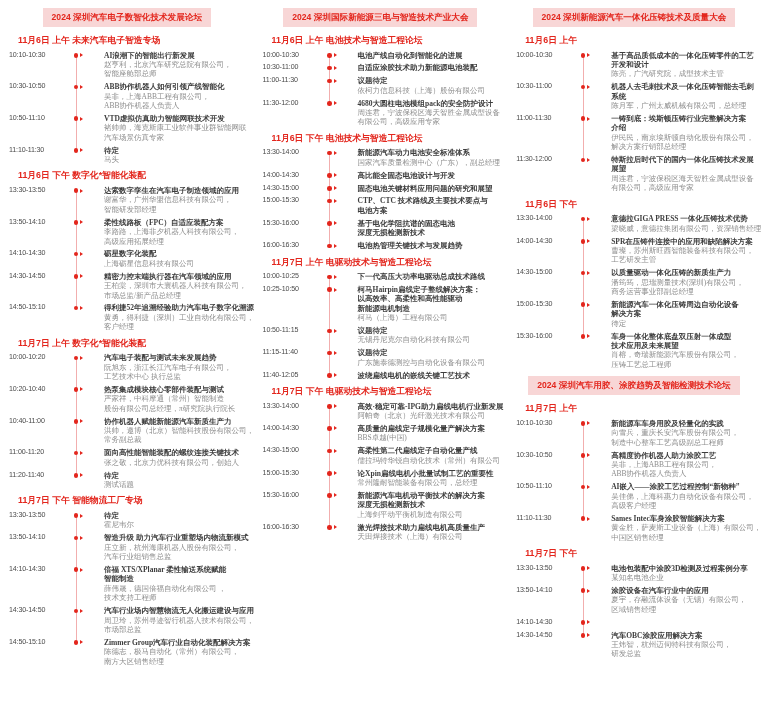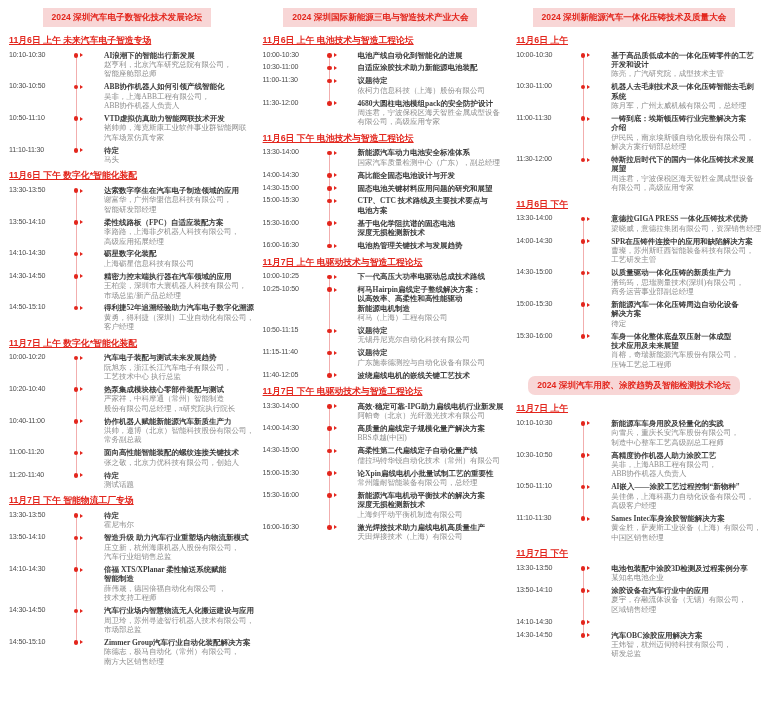--- a/index.html
+++ b/index.html
@@ -3,23 +3,23 @@
 <meta charset="utf-8">
 <style>
   html,body{margin:0;padding:0;background:#ffffff;}
   body{width:761px;height:701px;overflow:hidden;
        font-family:"Liberation Sans","DejaVu Sans",sans-serif;}
   .page{display:flex;width:761px;height:701px;}
   .column{width:253.6px;box-sizing:border-box;padding:8px 9px 0 9px;}
   .conf-header{background:#f8d6d6;color:#e3261d;font-weight:bold;font-size:8.6px;
        line-height:11px;text-align:left;width:fit-content;max-width:100%;
        margin:0 auto 8px auto;padding:4px 9px;white-space:nowrap;}
-  .conf-header.second{margin-top:7px;border-radius:7px;}
+  .conf-header.second{margin-top:7px;}
   .section-title{color:#e3261d;font-weight:bold;font-size:8.8px;line-height:11.5px;
-       margin:6px 0 4px 0;text-decoration:underline;}
+       margin:6px 0 4px 9px;}
   .session{display:flex;margin-bottom:3.5px;gap:18px;}
   .time{flex:none;width:45px;font-size:7.1px;letter-spacing:-0.15px;color:#4a4a4a;
        line-height:9.4px;white-space:nowrap;}
   .marker{flex:none;width:14px;position:relative;}
   .marker .tl{position:absolute;left:3.5px;top:-4px;bottom:-4px;width:1px;background:#f2aeae;}
   .session.first .marker .tl{top:4.5px;}
   .session.last .marker .tl{bottom:auto;height:9px;}
   .marker .dot{position:absolute;left:1.5px;top:2.5px;width:4.5px;height:4.5px;
        border-radius:50%;background:#e3261d;}
   .marker .arr{position:absolute;left:8px;top:2.6px;width:0;height:0;

